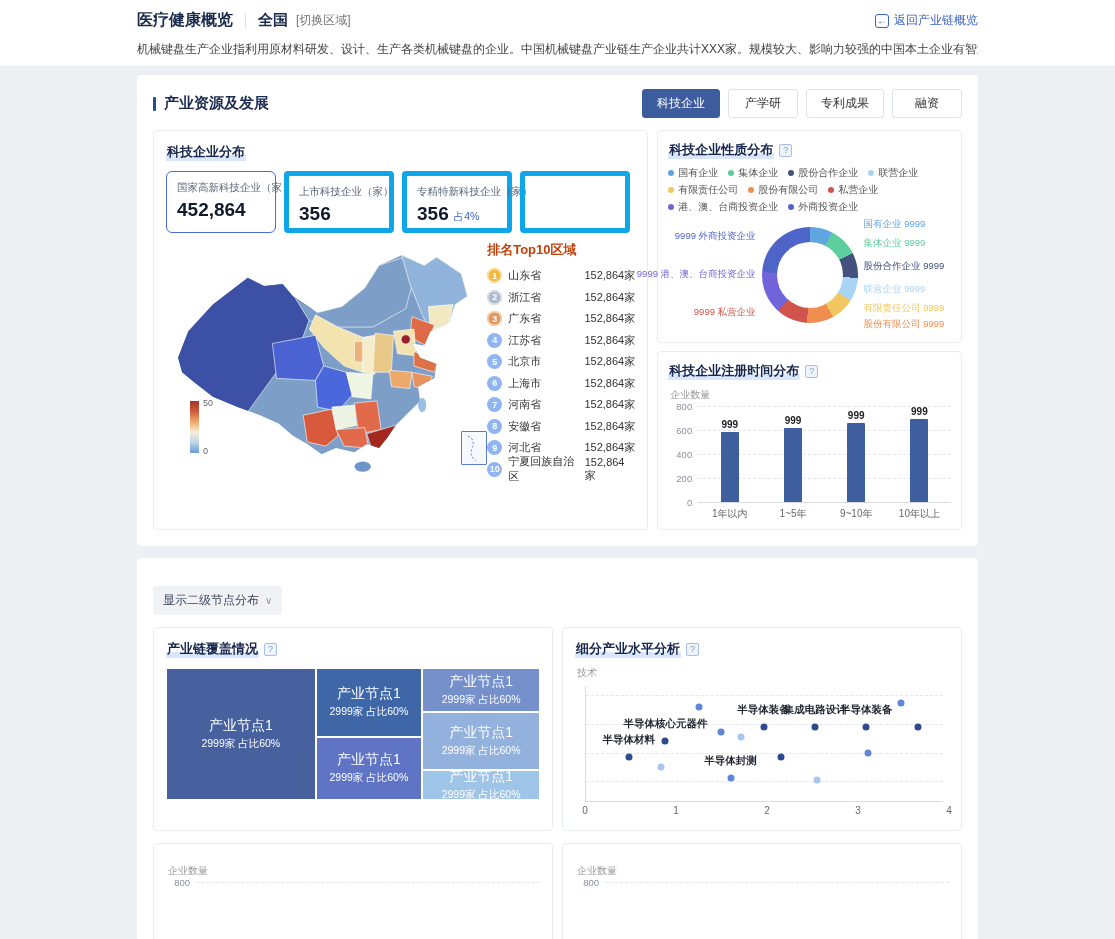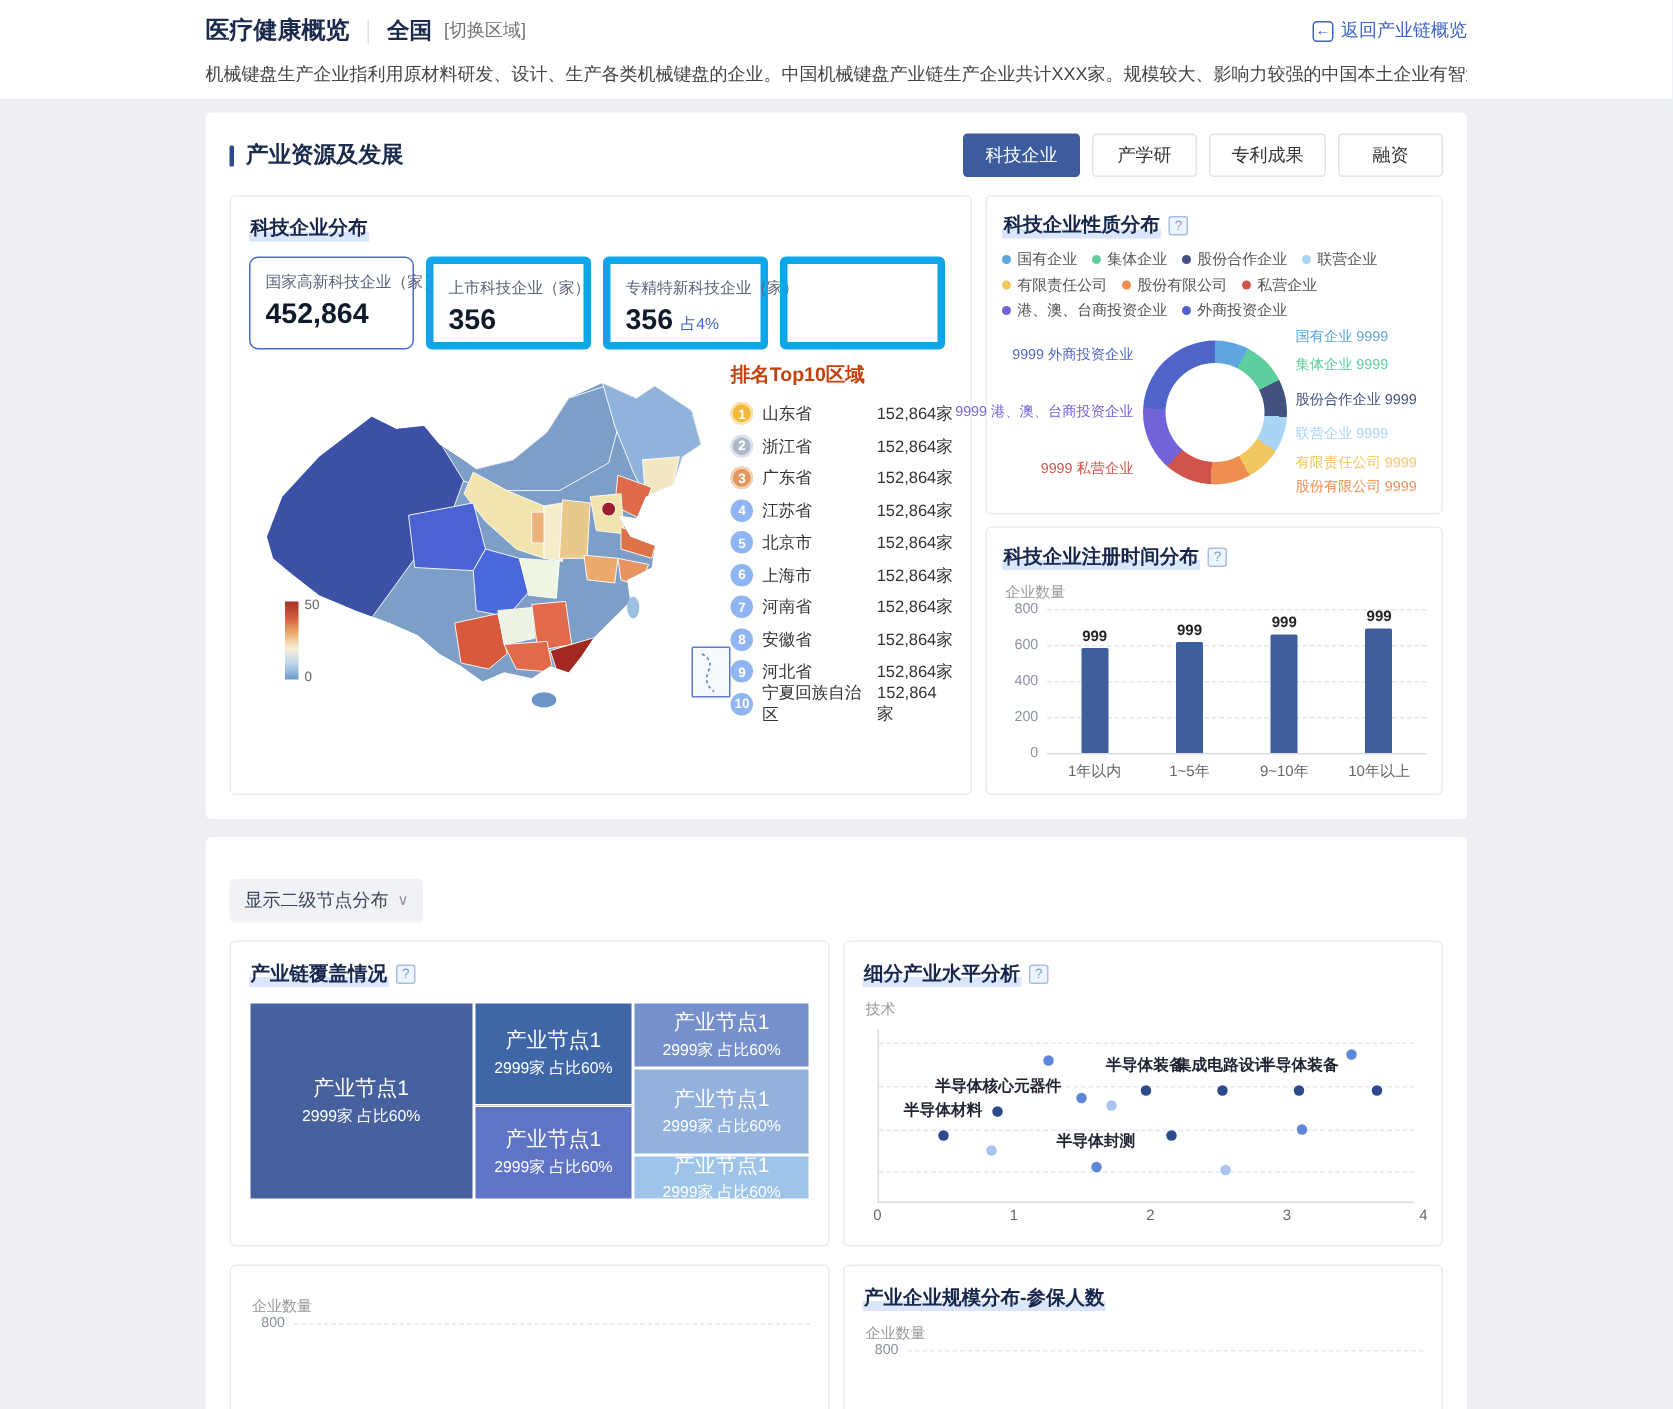--- a/index.html
+++ b/index.html
@@ -469,23 +469,20 @@
                 <div class="col"></div>
                 <div class="col"></div>
                 <div class="col"></div>
                 <div class="col"></div>
               </div>
             </div>
 
         </div>
       </div>
       <div class="card half">
-        <div class="card-title">
-            <span class="hl">产业企业规模分布-参保人数</span>
-          </div>
         <div class="bchart" id="insured">
           <div class="ylab">企业数量</div>
           <div class="plot" style="height:118px;">
               <div class="grid" style="top: 0%;"></div>
               <div class="ytick" style="top: 0%;">800</div>
               <div class="cols">
                 <div class="col"></div>
                 <div class="col"></div>
                 <div class="col"></div>
                 <div class="col"></div>

